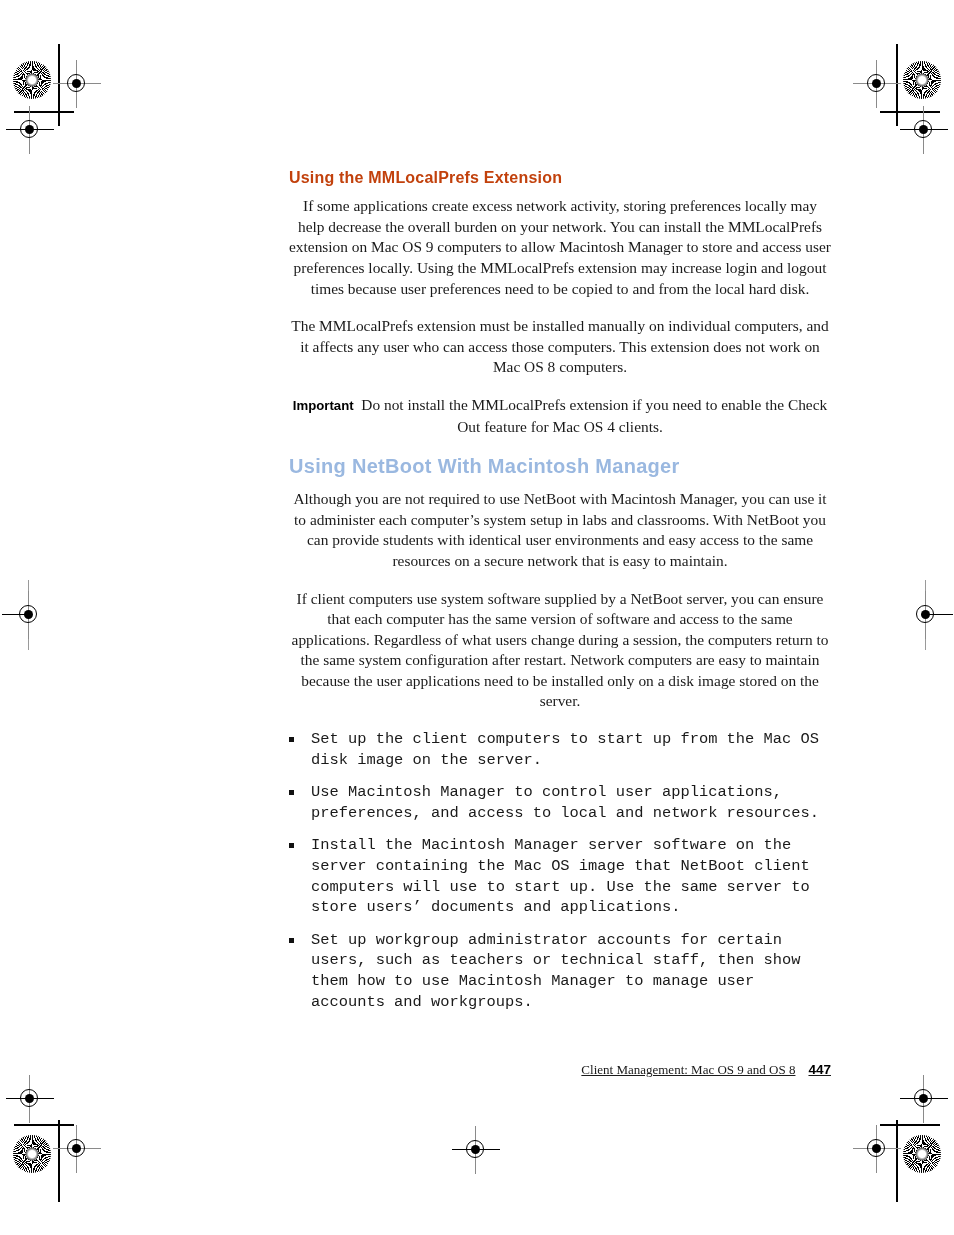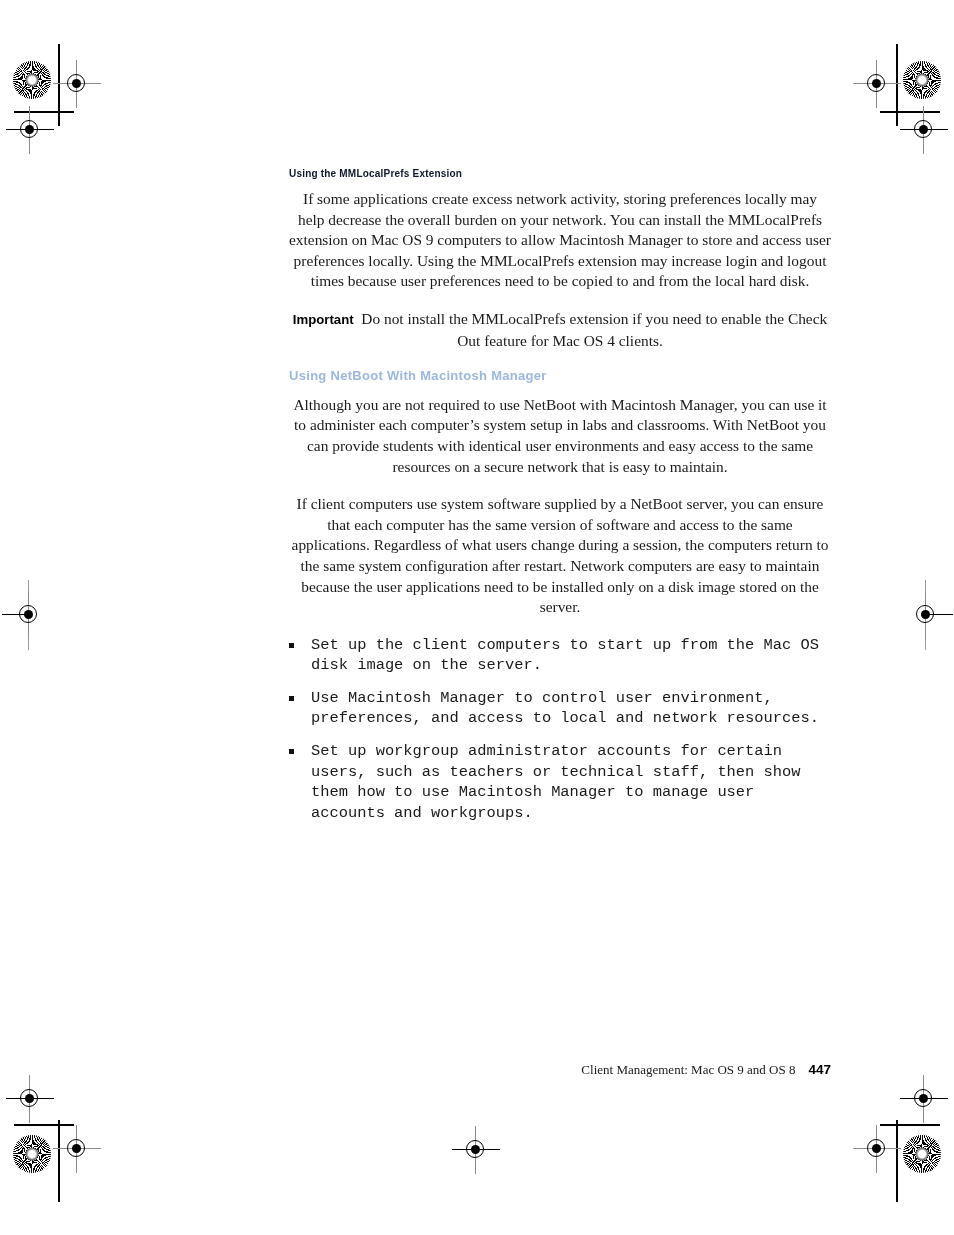--- a/index.html
+++ b/index.html
@@ -81,32 +81,32 @@
   
   .content {
     position: absolute;
     left: 289px;
     top: 168px;
     width: 542px;
   }
 
   h2.section {
     font-family: "Liberation Sans", sans-serif;
-    font-size: 13px;
+    font-size: 20px;
     font-weight: bold;
     color: #9ab8e0;
     letter-spacing: 0.3px;
     margin: 0 0 11px 0;
     line-height: 1.2;
   }
   h3.subsection {
     font-family: "Liberation Sans", sans-serif;
-    font-size: 10px;
+    font-size: 16px;
     font-weight: bold;
-    color: #0f172a;
+    color: #c2410c;
     letter-spacing: 0.2px;
     margin: 0 0 9px 0;
     line-height: 1.2;
   }
   .gap-before-h2 { margin-top: 31px; }
   .gap-before-h3 { margin-top: 26px; }
 
   p.body {
     font-family: "Liberation Serif", serif;
     font-size: 15.4px;
@@ -152,20 +152,21 @@
   .footer {
     position: absolute;
     left: 289px;
     top: 1062px;
     width: 542px;
     text-align: right;
     font-family: "Liberation Serif", serif;
     font-size: 13px;
     color: #1a1a1a;
     white-space: nowrap;
+    text-decoration: underline;
   }
   .footer .folio {
     font-family: "Liberation Sans", sans-serif;
     font-weight: bold;
     font-size: 13.5px;
     color: #000;
     margin-left: 13px;
   }
 </style>
 </head>
@@ -257,37 +258,42 @@
     <div class="vline"></div>
       <div class="hline"></div>
     <div class="ring"></div>
       <div class="dot"></div>
   </div>
 
   <div class="content">
 
     <h3 class="subsection">Using the MMLocalPrefs Extension</h3>
     <p class="body">If some applications create excess network activity, storing preferences locally may help decrease the overall burden on your network. You can install the MMLocalPrefs extension on Mac OS 9 computers to allow Macintosh Manager to store and access user preferences locally. Using the MMLocalPrefs extension may increase login and logout times because user preferences need to be copied to and from the local hard disk.</p>
+    <p class="body">The MMLocalPrefs extension must be installed manually on individual computers, and it affects any user who can access those computers. This extension does not work on Mac OS 8 computers.</p>
     <p class="body">
       <span class="important-label">Important</span><span>&nbsp; </span><span>Do not install the MMLocalPrefs extension if you need to enable the Check Out feature for Mac OS 4 clients.</span>
     </p>
 
     <h2 class="section gap-before-h2">Using NetBoot With Macintosh Manager</h2>
     <p class="body">Although you are not required to use NetBoot with Macintosh Manager, you can use it to administer each computer’s system setup in labs and classrooms. With NetBoot you can provide students with identical user environments and easy access to the same resources on a secure network that is easy to maintain.</p>
 
     <p class="body">If client computers use system software supplied by a NetBoot server, you can ensure that each computer has the same version of software and access to the same applications. Regardless of what users change during a session, the computers return to the same system configuration after restart. Network computers are easy to maintain because the user applications need to be installed only on a disk image stored on the server.</p>
 
     <ul class="bullets">
       <li>
         <span class="sq"></span>
         <span>Set up the client computers to start up from the Mac OS disk image on the server.</span>
       </li>
       <li>
         <span class="sq"></span>
-        <span>Use Macintosh Manager to control user environment, preferences, and access to local and network resources.</span>
+        <span>Use Macintosh Manager to control user applications, preferences, and access to local and network resources.</span>
+      </li>
+      <li>
+        <span class="sq"></span>
+        <span>Install the Macintosh Manager server software on the server containing the Mac OS image that NetBoot client computers will use to start up. Use the same server to store users’ documents and applications.</span>
       </li>
       <li>
         <span class="sq"></span>
         <span>Set up workgroup administrator accounts for certain users, such as teachers or technical staff, then show them how to use Macintosh Manager to manage user accounts and workgroups.</span>
       </li>
     </ul>
   </div>
 
   <div class="footer">
     <span>Client Management: Mac OS 9 and OS 8</span><span class="folio">447</span>

